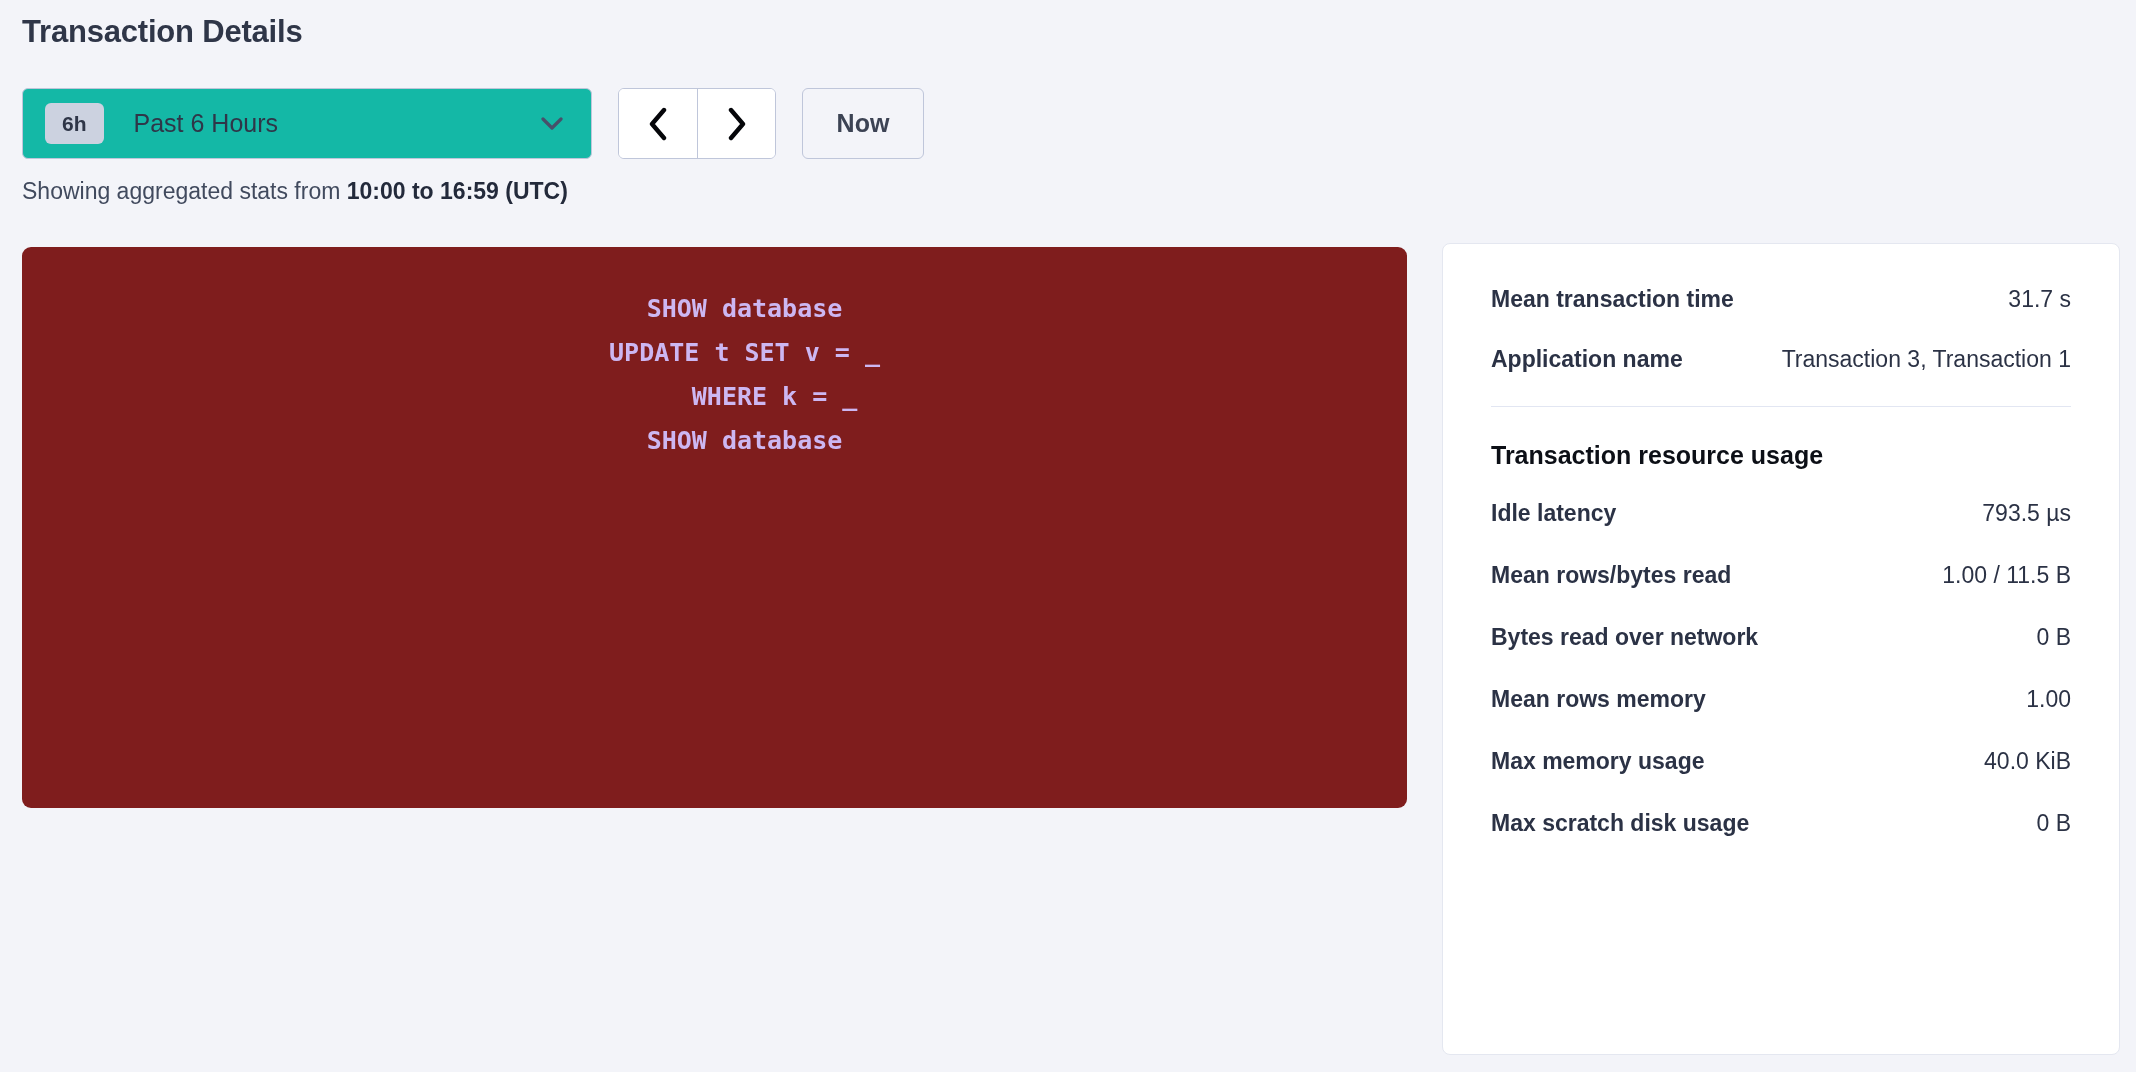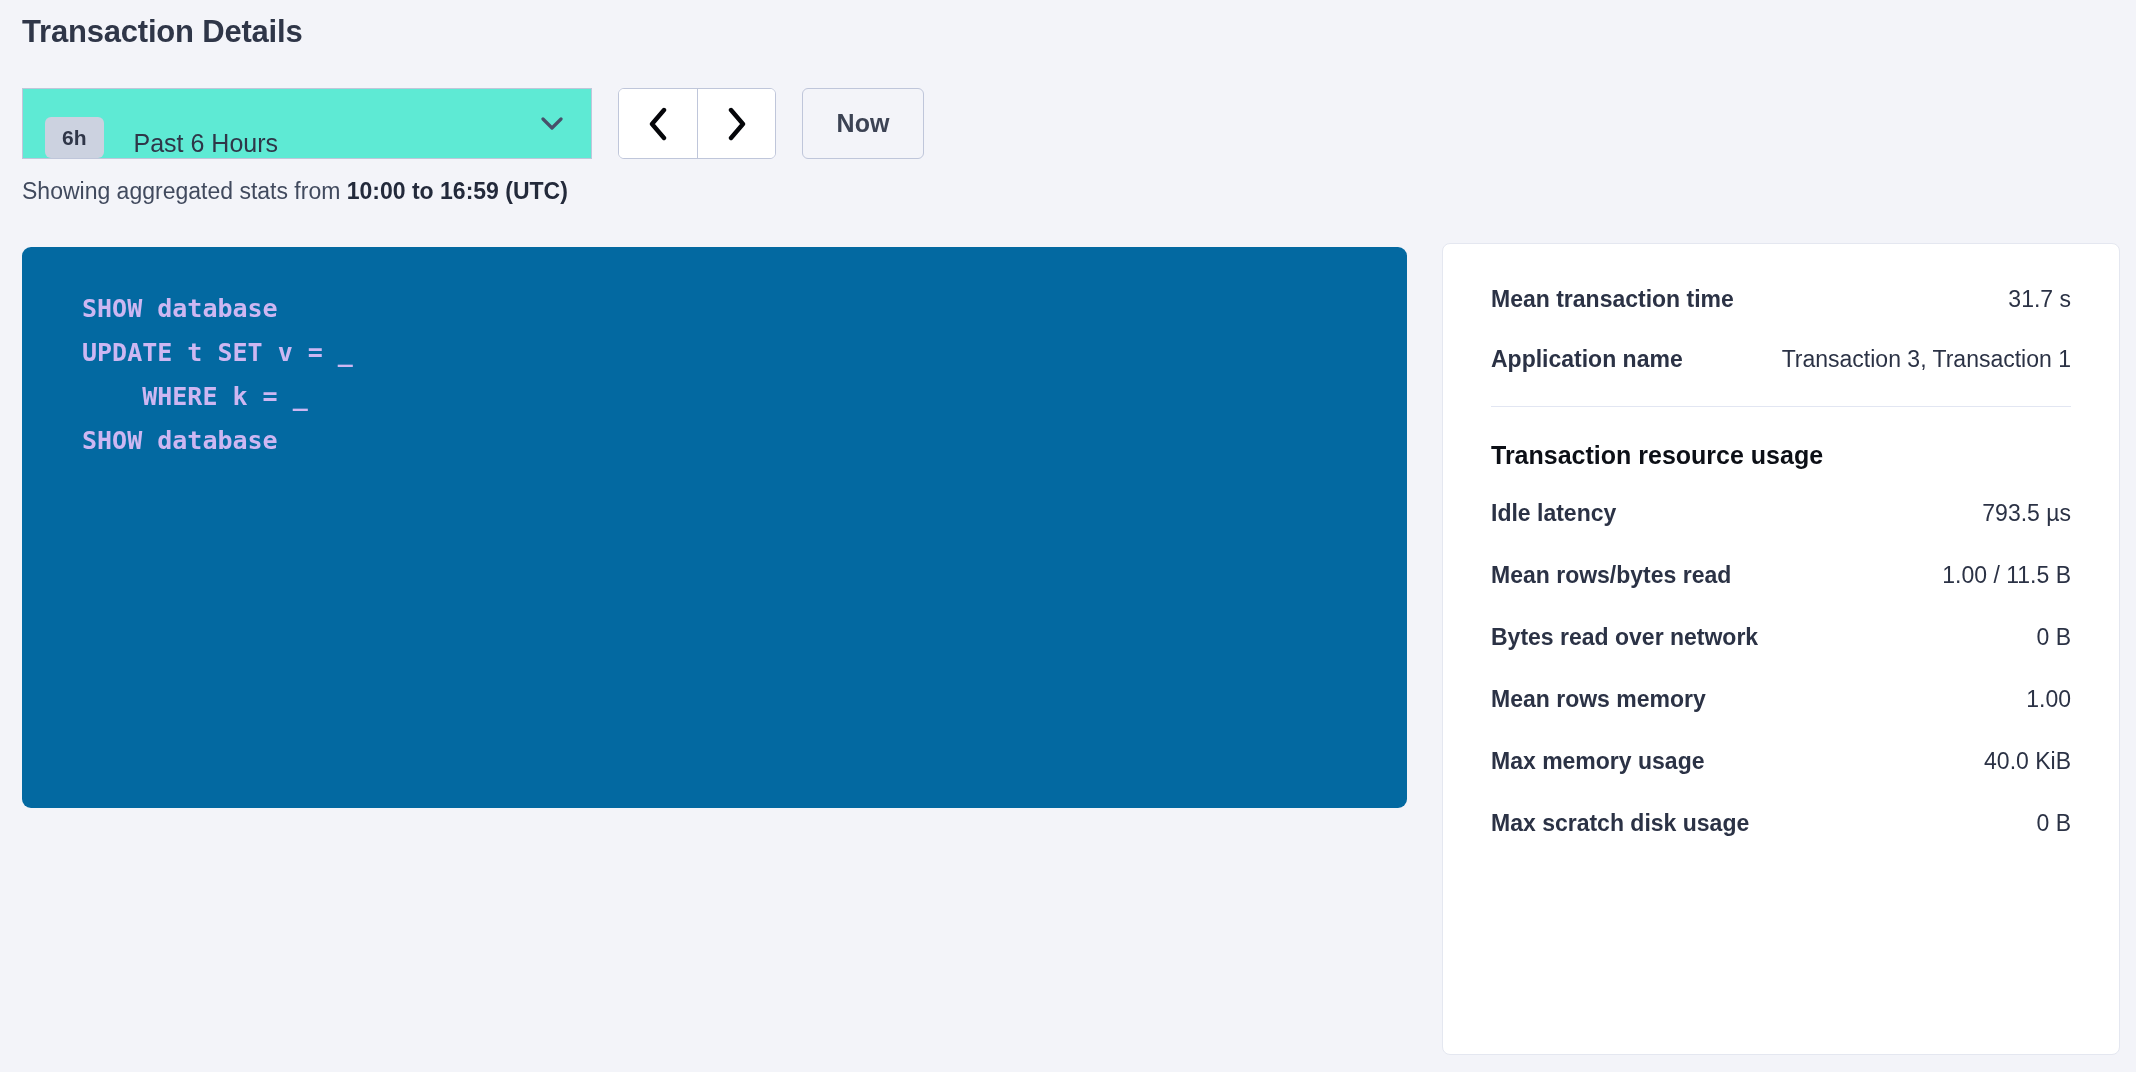--- a/index.html
+++ b/index.html
@@ -36,25 +36,25 @@
     left: 22px;
     top: 88px;
     display: flex;
     align-items: flex-start;
     gap: 26px;
   }
 
   .range-select {
     width: 570px;
     height: 71px;
-    background: #5eead4;
+    background: #14b8a6;
     border: 1px solid #bfc6da;
-    border-radius: 0;
-    display: flex;
-    align-items: flex-end;
+    border-radius: 6px;
+    display: flex;
+    align-items: center;
     padding: 0 22px 0 22px;
     position: relative;
     cursor: pointer;
   }
   .range-badge {
     background: #ccd2e0;
     color: #2f3648;
     font-size: 21px;
     font-weight: bold;
     border-radius: 6px;
@@ -124,24 +124,25 @@
   }
   .subtitle b { font-weight: bold; color: #232a3b; }
 
   
   .code-panel {
     position: absolute;
     left: 22px;
     top: 247px;
     width: 1385px;
     height: 561px;
-    background: #0369a1;
+    background: #7f1d1d;
     border-radius: 9px;
     padding: 40px 0 0 60px;
     overflow: hidden;
+    text-align: center;
   }
   .code-text {
     font-family: "DejaVu Sans Mono", monospace;
     font-size: 25px;
     line-height: 44px;
     color: #cdb7f2;
     white-space: pre;
     font-weight: bold;
   }
 

